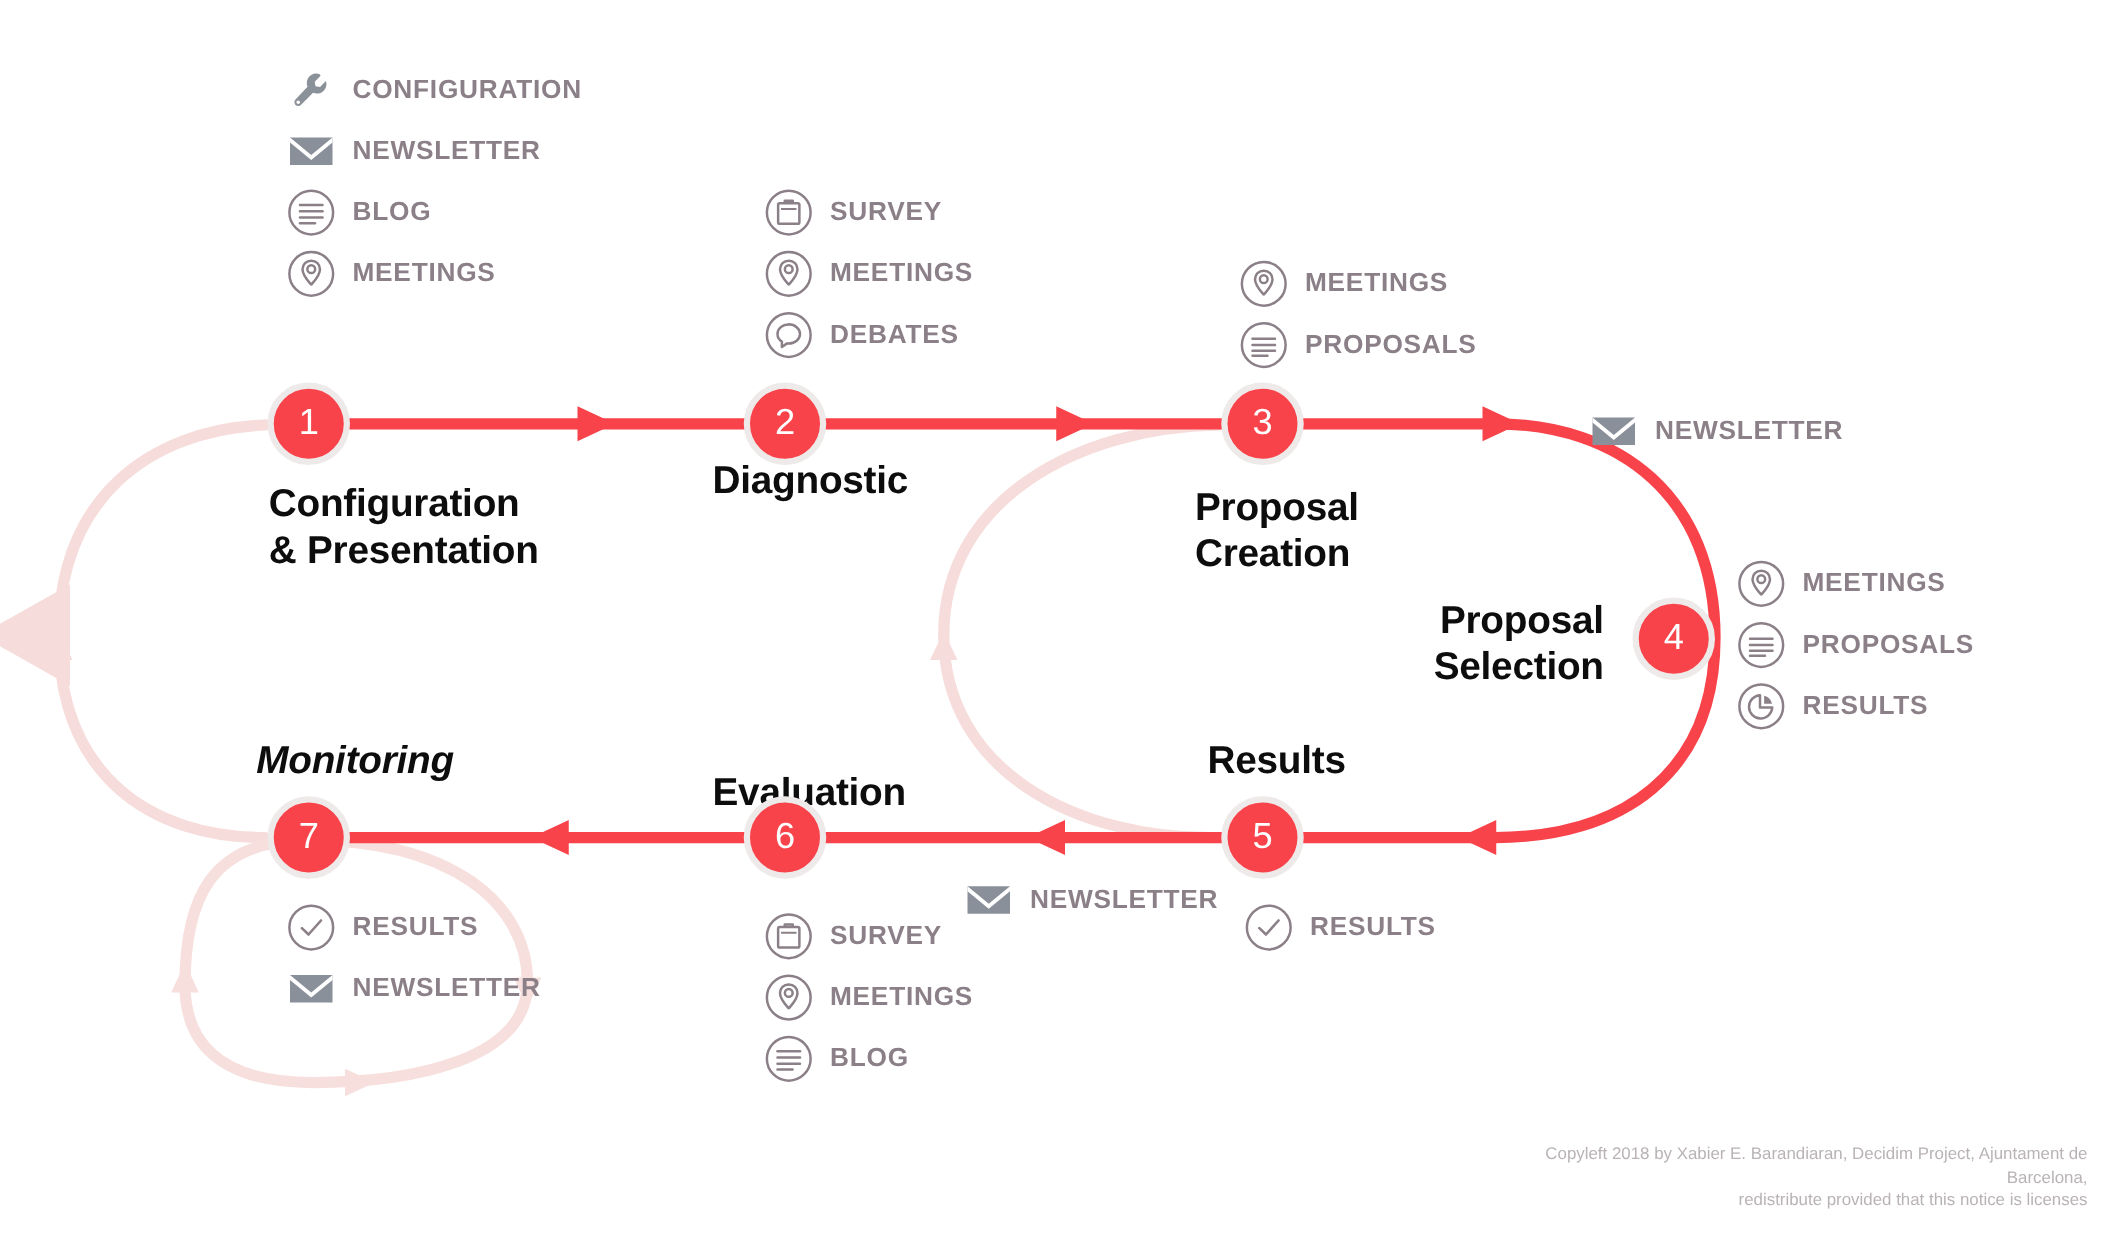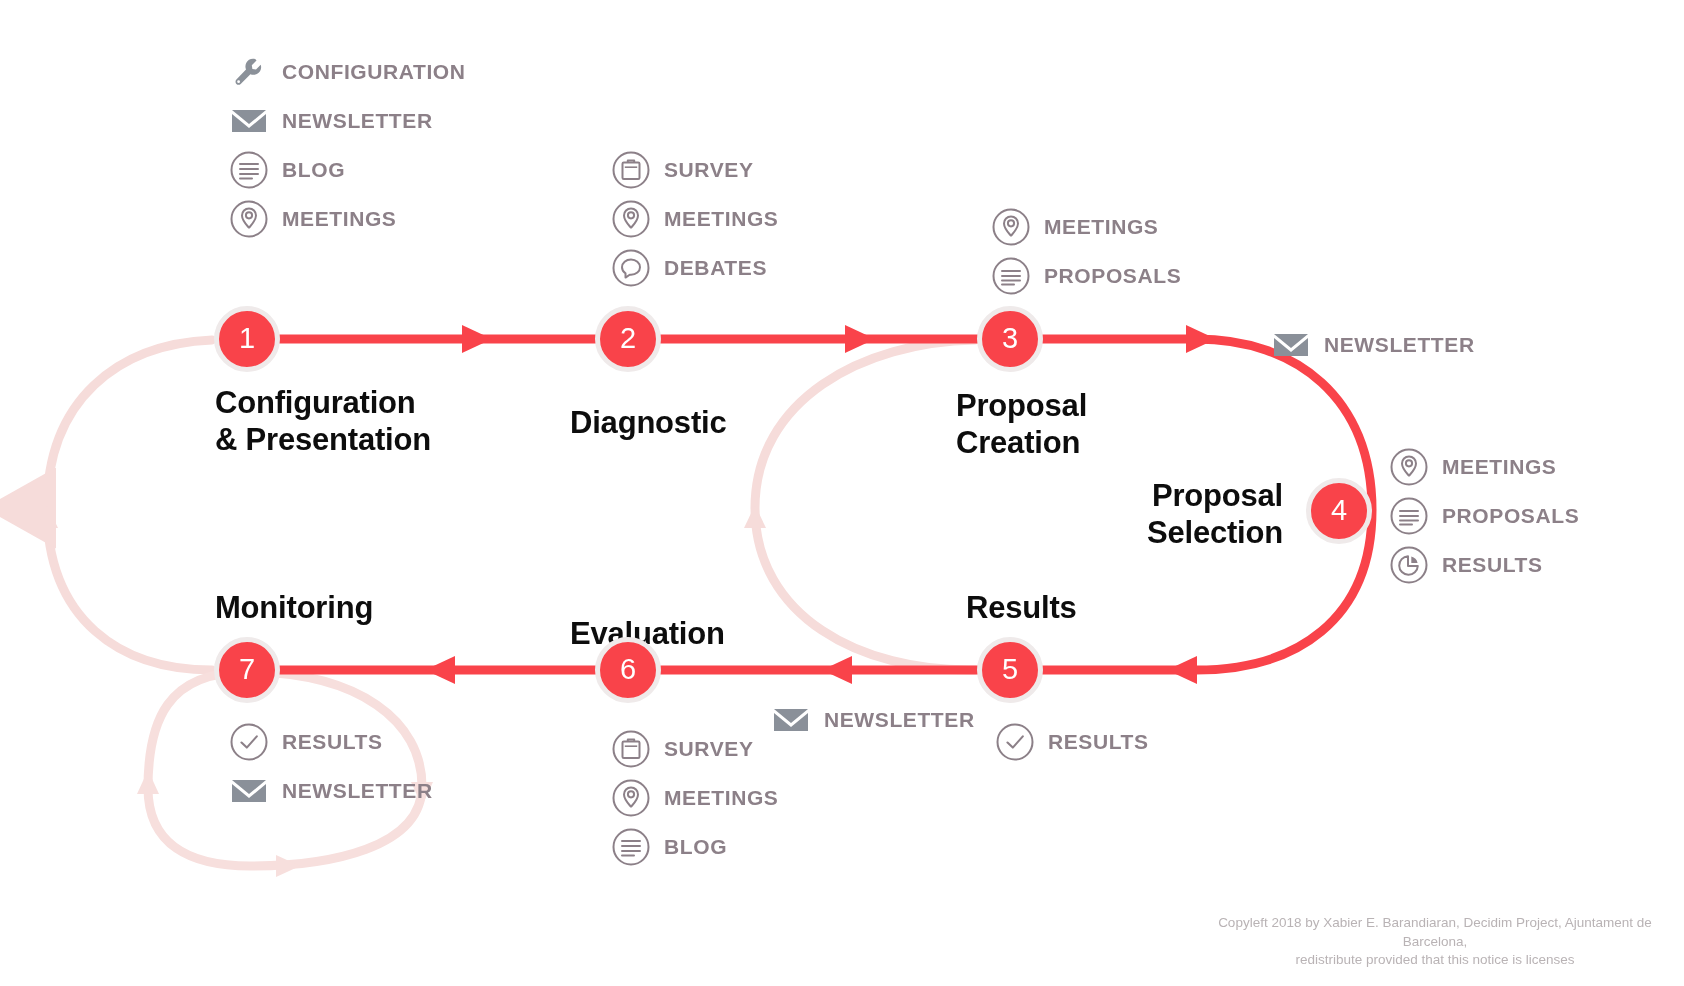--- a/index.html
+++ b/index.html
@@ -52,21 +52,21 @@
     white-space:pre-line;
     letter-spacing:-0.2px;
   }
   .stitle.right{text-align:right;}
 
   
   .credit{
     position:absolute;
     right:14px;bottom:16px;
     width:470px;
-    text-align:center;
+    text-align:right;
     font-size:13.5px;
     line-height:1.38;
     color:#b9b3b5;
   }
 </style>
 </head>
 <body>
 
 <div id="canvas">
 
@@ -134,28 +134,28 @@
   </div>
   <div class="node" style="left:595px;top:637px;">
     <span>6</span>
   </div>
   <div class="node" style="left:214px;top:637px;">
     <span>7</span>
   </div>
 
   <div class="stitle" style="left:215px;top:385px;">Configuration
 &amp; Presentation</div>
-  <div class="stitle" style="left:570px;top:405px;">Diagnostic</div>
+  <div class="stitle" style="left:570px;top:366px;">Diagnostic</div>
   <div class="stitle" style="left:956px;top:388px;">Proposal
 Creation</div>
   <div class="stitle right" style="left:1000px;top:478px;width:283px;">Proposal
 Selection</div>
   <div class="stitle" style="left:966px;top:590px;">Results</div>
   <div class="stitle" style="left:570px;top:616px;">Evaluation</div>
-  <div class="stitle" style="left:215px;top:590px;">Monitoring</div>
+  <div class="stitle" style="left:205px;top:590px;font-style:italic;">Monitoring</div>
 
   <div class="icongroup" style="left:226px;top:47px;">
     <div class="iconrow">
       <span class="glyph">
         <svg width="34" height="34" viewBox="0 0 34 34">
           <path d="M23.5 4.2c-3.6-1.3-7.6.3-9.3 3.8-1 2.1-1 4.4-.2 6.4L4.4 24.6c-1.2 1.2-1.2 3.1 0 4.3 1.2 1.2 3.1 1.2 4.3 0l9.7-9.7c2 .9 4.4.9 6.5-.1 3.5-1.7 5.1-5.7 3.8-9.3l-4.7 4.7-3.6-.6-.6-3.6 4.7-4.7z" fill="#8B9199"></path>
           <circle cx="6.6" cy="26.7" r="1.4" fill="#ffffff"></circle>
         </svg>
       </span>
       <span class="lbl">CONFIGURATION</span>

